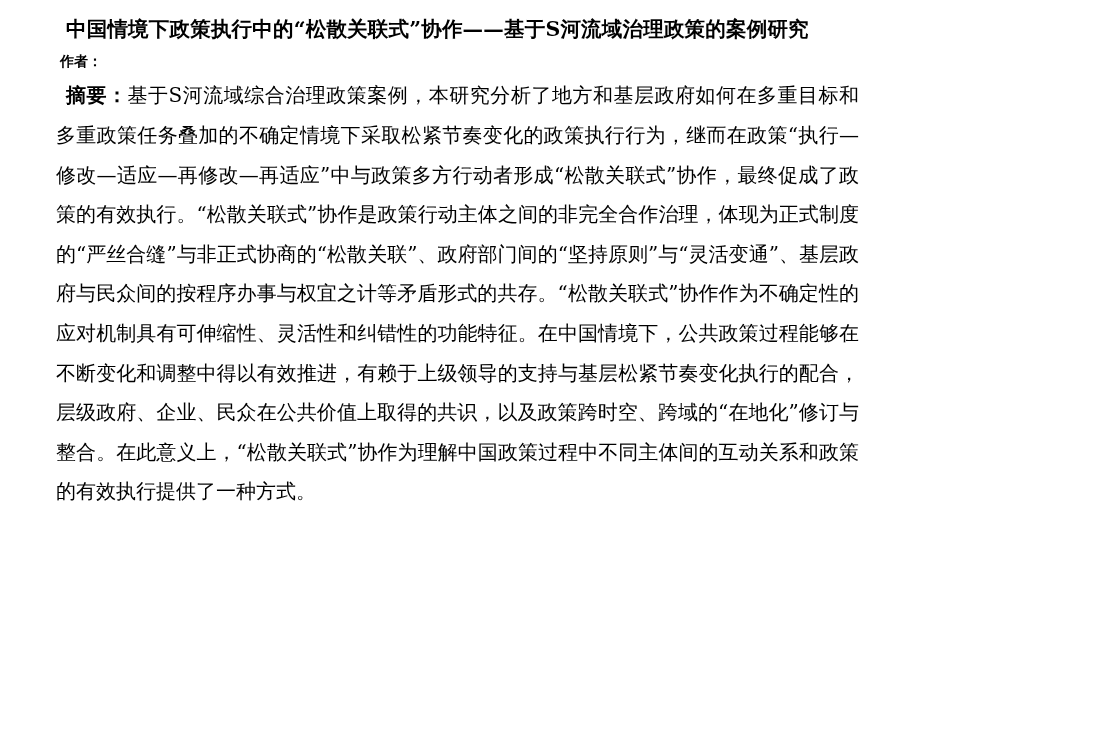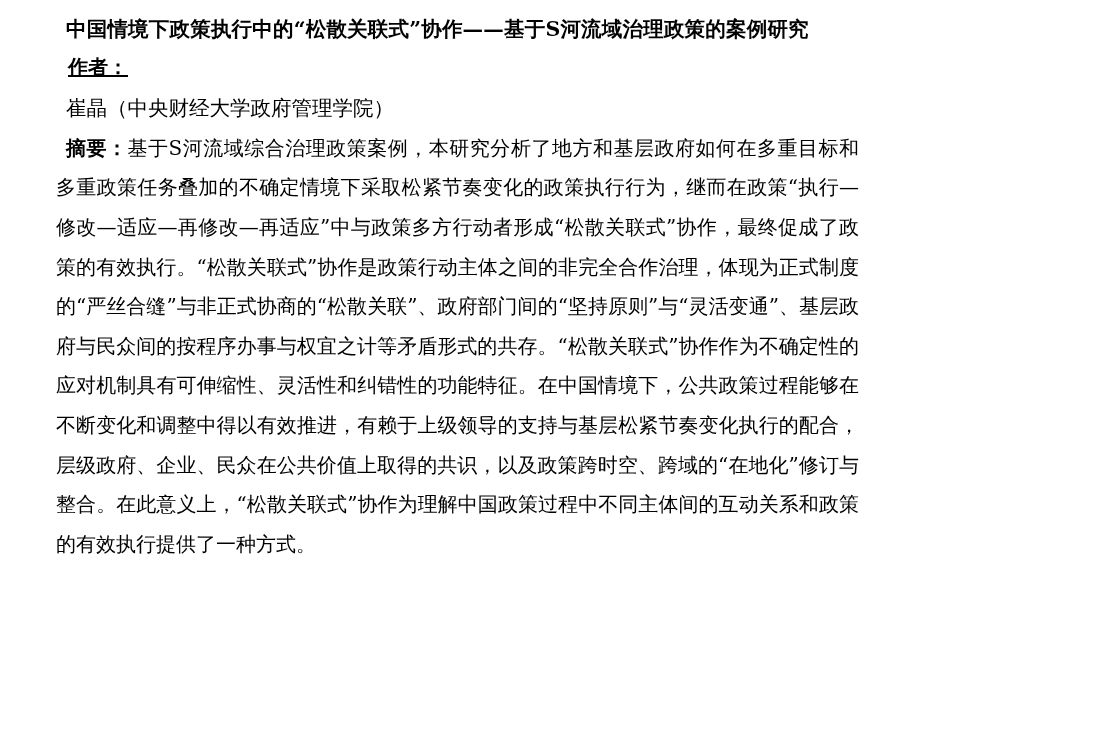--- a/index.html
+++ b/index.html
@@ -23,25 +23,24 @@
   }
   .title {
     font-size: 20.5px;
     font-weight: bold;
     line-height: 1.55;
     text-align: left;
     letter-spacing: 0.2px;
     margin: 0 0 2px 10px;
   }
   .author-label {
-    font-size: 20px;
+    font-size: 14px;
     font-weight: bold;
     line-height: 1.9;
-    margin: 0 0 2px 12px;
-    text-decoration: underline;
+    margin: 0 0 2px 4px;
   }
   .author-name {
     font-size: 20.5px;
     line-height: 2.0;
     margin: 0 0 0 10px;
   }
   .abstract {
     font-size: 20px;
     line-height: 1.98;
     text-align: justify;
@@ -66,18 +65,17 @@
 </style>
 </head>
 <body>
 
 <div class="page">
 
   <div class="title">中国情境下政策执行中的“松散关联式”协作——基于S河流域治理政策的案例研究</div>
 
   <div class="author-label">作者：</div>
 
-  <div class="author-name">崔晶（中央财经大学政府管理学院）</div>
 
   <p class="abstract"><b class="indent">摘要：</b><span>基于S河流域综合治理政策案例，本研究分析了地方和基层政府如何在多重目标和多重政策任务叠加的不确定情境下采取松紧节奏变化的政策执行行为，继而在政策“执行—修改—适应—再修改—再适应”中与政策多方行动者形成“松散关联式”协作，最终促成了政策的有效执行。“松散关联式”协作是政策行动主体之间的非完全合作治理，体现为正式制度的“严丝合缝”与非正式协商的“松散关联”、政府部门间的“坚持原则”与“灵活变通”、基层政府与民众间的按程序办事与权宜之计等矛盾形式的共存。“松散关联式”协作作为不确定性的应对机制具有可伸缩性、灵活性和纠错性的功能特征。在中国情境下，公共政策过程能够在不断变化和调整中得以有效推进，有赖于上级领导的支持与基层松紧节奏变化执行的配合，层级政府、企业、民众在公共价值上取得的共识，以及政策跨时空、跨域的“在地化”修订与整合。在此意义上，“松散关联式”协作为理解中国政策过程中不同主体间的互动关系和政策的有效执行提供了一种方式。</span></p>
 
 
 </div>
 
 </body></html>

